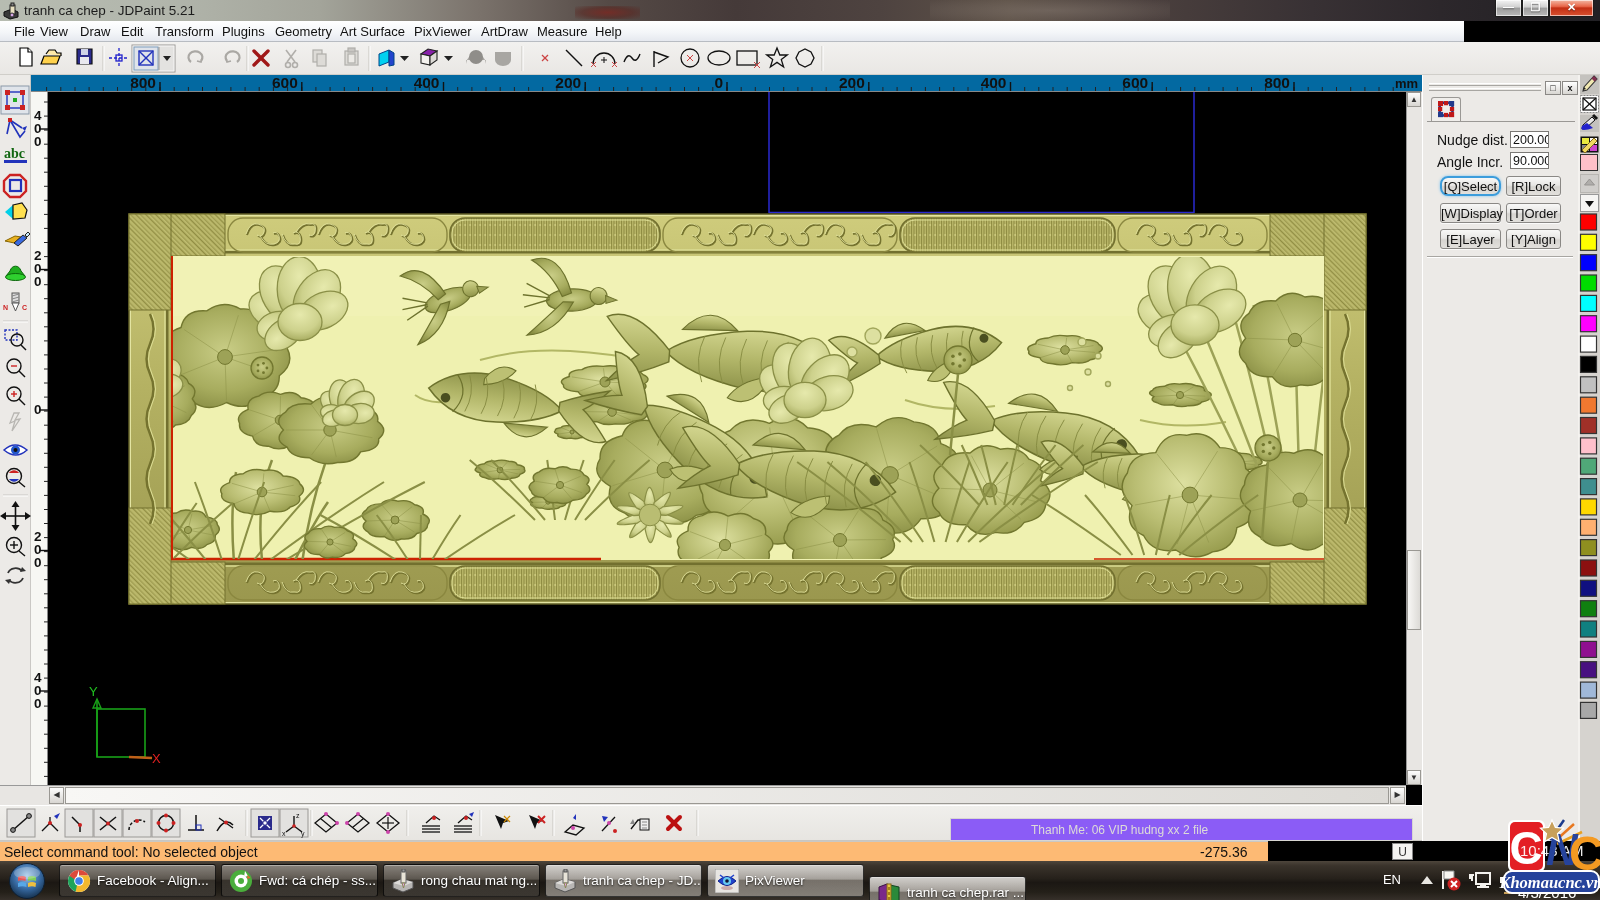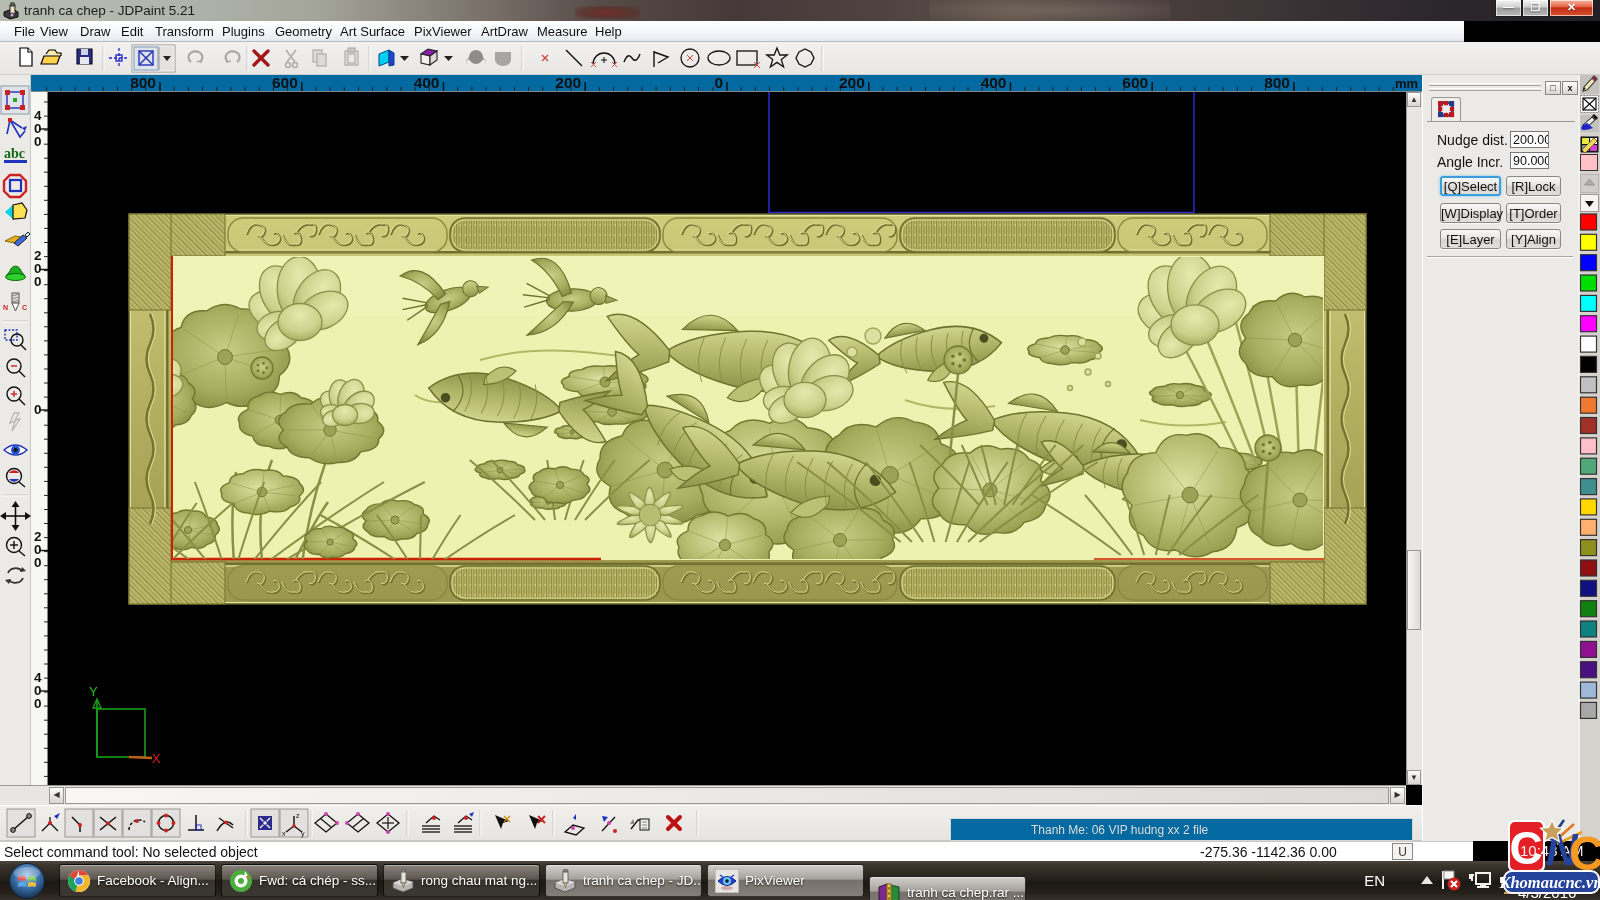--- a/index.html
+++ b/index.html
@@ -40,21 +40,21 @@
 
 #vscroll { left:1406px; top:92px; width:16px; height:693px; background:#e8e6e3; border-left:1px solid #999; }
 #hscroll { left:48px; top:785px; width:1358px; height:20px; background:#e8e6e3; border-top:1px solid #999; }
 .sbtn { position:absolute; background:linear-gradient(#fdfdfd,#d8d6d2); border:1px solid #9a9893; font-size:8px; color:#333; text-align:center; line-height:14px; }
 .sthumb { position:absolute; background:linear-gradient(90deg,#f8f7f5,#dcdad6); border:1px solid #9a9893; }
 
 
 #snapbar { left:0; top:805px; width:1600px; height:36px; background:linear-gradient(#f0efec,#e7e5e1); border-top:1px solid #fff; border-bottom:1px solid #c8c6c1; }
 
 
-#statusbar { left:0; top:841px; width:1473px; height:20px; background:#ffffff; border-top:1px solid #cac8c3; font-size:14px; color:#111; }
+#statusbar { left:0; top:841px; width:1268px; height:20px; background:#fdba74; border-top:1px solid #cac8c3; font-size:14px; color:#111; }
 #status-l { position:absolute; left:4px; top:2px; }
 #status-c { position:absolute; left:1200px; top:2px; }
 #ubox { position:absolute; left:1392px; top:1px; width:21px; height:17px; border:1px solid #888; background:#f4f3f1; text-align:center; font-size:12px; color:#333; line-height:16px; }
 
 
 #rpanel { left:1422px; top:75px; width:156px; height:766px; background:#eceae7; border-left:1px solid #fff; }
 #rpanel-head { position:absolute; left:2px; top:6px; width:152px; height:14px; }
 .grip { position:absolute; left:4px; width:112px; height:3px; border-top:1px solid #fff; border-bottom:1px solid #a8a6a2; }
 .phb { position:absolute; top:0px; width:16px; height:14px; background:linear-gradient(#fff,#d8d6d2); border:1px solid #8a8885; font-size:9px; font-weight:bold; text-align:center; line-height:12px; color:#111; }
 #ptab { position:absolute; left:8px; top:22px; width:30px; height:24px; background:#f0eeeb; border:1px solid #9a9895; border-bottom:none; border-radius:3px 3px 0 0; }
@@ -1450,21 +1450,21 @@
         <g stroke="#bb1111" stroke-width="4" stroke-linecap="round">
           <line x1="-6" y1="-6" x2="6" y2="6"></line>
           <line x1="6" y1="-6" x2="-6" y2="6"></line>
         </g>
       </g>
       <line x1="697" y1="4" x2="697" y2="30" stroke="#c6c4bf"></line>
       <line x1="698" y1="4" x2="698" y2="30" stroke="#fff"></line>
     </svg>
 </div>
 
-<div class="abs" style="left:950px;top:818px;width:463px;height:23px;background:#0369a1;border:1px solid #d8d6d2;">
+<div class="abs" style="left:950px;top:818px;width:463px;height:23px;background:#8b5cf6;border:1px solid #d8d6d2;">
   <div style="position:absolute;left:80px;top:4px;font-size:12px;color:#dddbd8;">Thanh Me: 06 VIP hudng xx 2 file</div>
 </div>
 <div class="abs" id="statusbar">
   <div id="status-l">Select command tool: No selected object</div>
   <div id="status-c">-275.36 -1142.36 0.00</div>
   <div id="ubox">U</div>
 </div>
 
 <div class="abs" id="rpanel">
   <div id="rpanel-head">
@@ -1483,21 +1483,21 @@
       <rect x="0" y="7" width="5" height="5" fill="#c01818"></rect>
     <rect x="14" y="7" width="5" height="5" fill="#c01818"></rect>
       <rect x="7" y="14" width="5" height="5" fill="#c01818"></rect>
   </svg>
   <div id="ptab"></div>
   <div id="ptabline"></div>
   <div class="plabel" style="top:57px;">Nudge dist.</div>
   <div class="pinput" style="top:56px;">200.000</div>
   <div class="plabel" style="top:79px;">Angle Incr.</div>
   <div class="pinput" style="top:77px;">90.000</div>
-  <div class="pbtn sel" style="left:17px;top:101px;">[Q]Select</div>
+  <div class="pbtn sel" style="left:17px;top:101px;border-radius:8px;">[Q]Select</div>
   <div class="pbtn" style="left:83px;top:101px;width:55px;">[R]Lock</div>
   <div class="pbtn" style="left:17px;top:128px;">[W]Display</div>
   <div class="pbtn" style="left:83px;top:128px;width:55px;">[T]Order</div>
   <div class="pbtn" style="left:17px;top:154px;">[E]Layer</div>
   <div class="pbtn" style="left:83px;top:154px;width:55px;">[Y]Align</div>
   <div id="psep" style="top:181px;"></div>
 </div>
 
 <div class="abs" id="rcol">
 <svg width="22" height="766" viewBox="0 0 22 766">
@@ -1642,21 +1642,21 @@
       <path d="M2 6 l8 -3 3 1 0 17 -11 -2 z" fill="#7a2a8a" stroke="#3a1144"></path>
       <path d="M13 4 l9 2 0 15 -9 0 z" fill="#2a8a3a" stroke="#114422"></path>
       <rect x="10" y="3" width="4" height="18" fill="#e8c840" stroke="#886618"></rect>
       <rect x="10.8" y="6" width="2.4" height="3" fill="#a88018"></rect>
       <rect x="10.8" y="11" width="2.4" height="3" fill="#a88018"></rect>
       <rect x="10.8" y="16" width="2.4" height="3" fill="#a88018"></rect>
     </svg>
     <div class="tlabel" style="color:#fff;">tranh ca chep.rar ...</div>
   </div>
   <div id="tray">
-    <div style="position:absolute;right:215px;top:11px;font-size:15px;color:#fff;">EN</div>
+    <div style="position:absolute;right:199px;top:11px;font-size:13px;color:#fff;">EN</div>
     <svg style="position:absolute;right:166px;top:14px" width="14" height="10" viewBox="0 0 14 10">
         <path d="M7 1 l6 8 -12 0 z" fill="#e8e6e2"></path>
       </svg>
     <svg style="position:absolute;right:138px;top:8px" width="22" height="22" viewBox="0 0 22 22">
       <rect x="2" y="2" width="2" height="18" fill="#f4f2ee"></rect>
       <path d="M4 2 h10 v8 h-10 z" fill="#f8f6f2" stroke="#888"></path>
       <circle cx="14" cy="15" r="6.5" fill="#cc2222"></circle>
       <path d="M11 12 l6 6 M17 12 l-6 6" stroke="#fff" stroke-width="2"></path>
     </svg>
     <svg style="position:absolute;right:108px;top:8px" width="24" height="22" viewBox="0 0 24 22">

